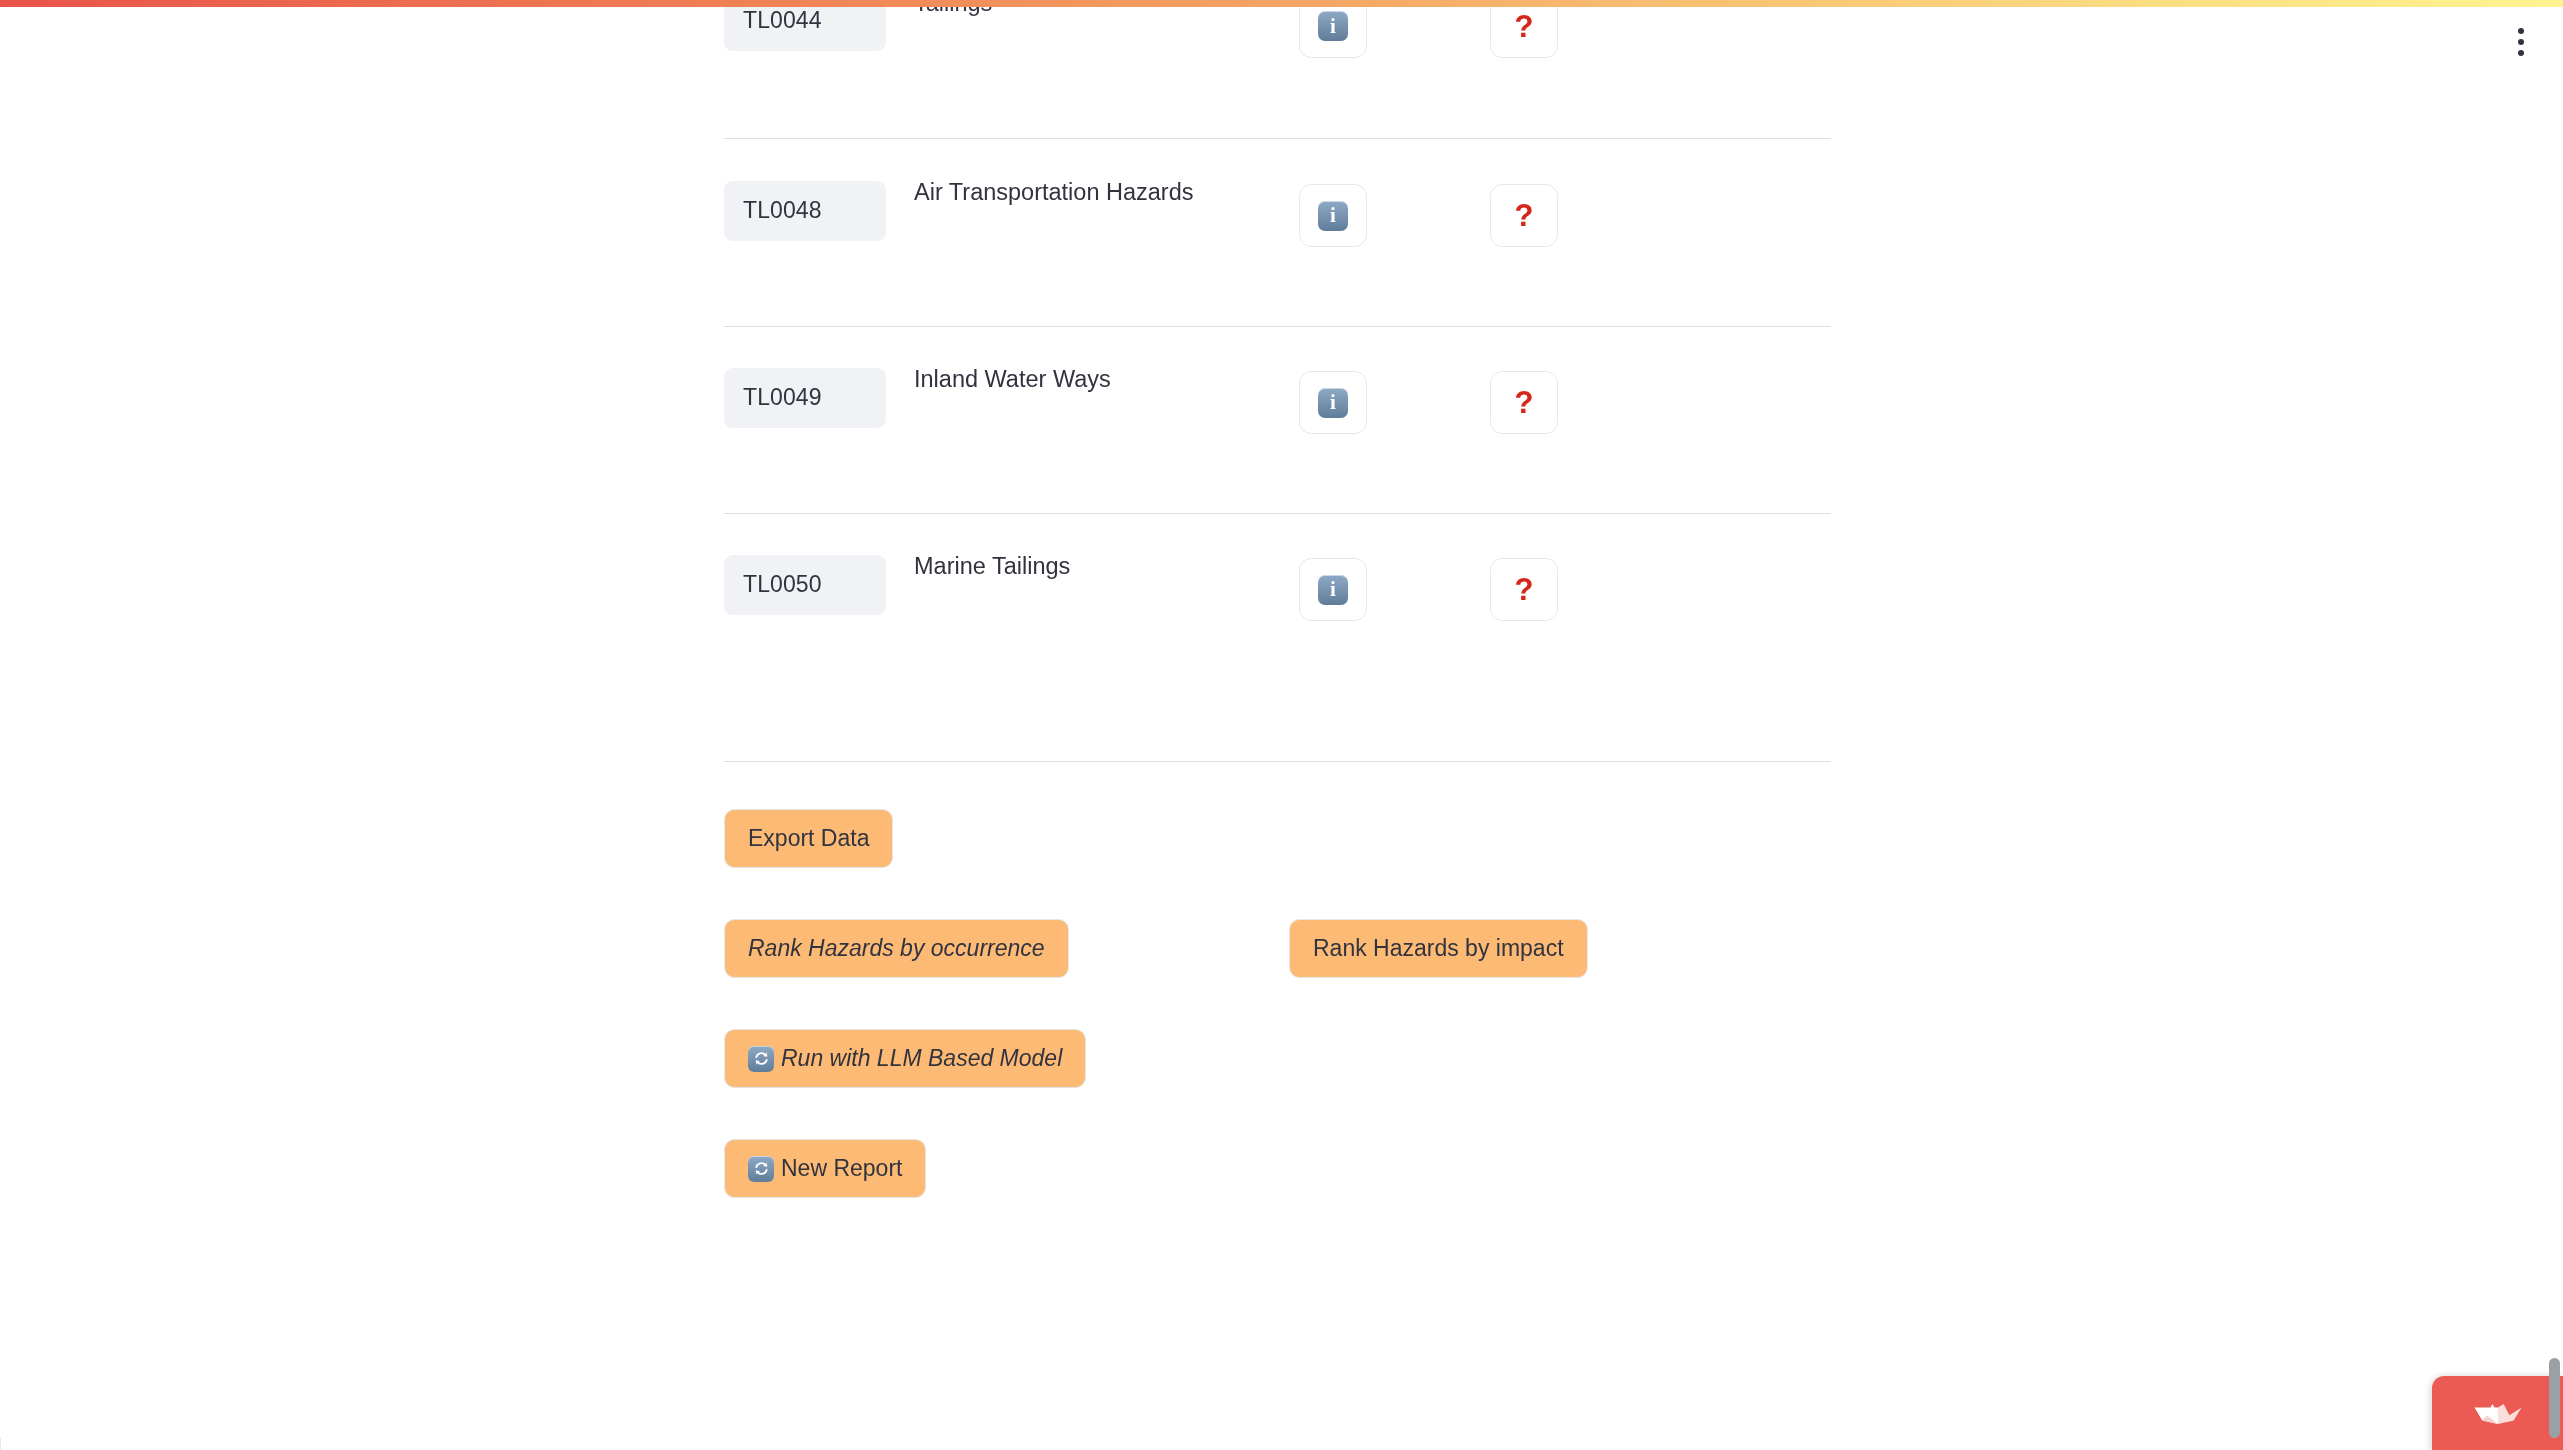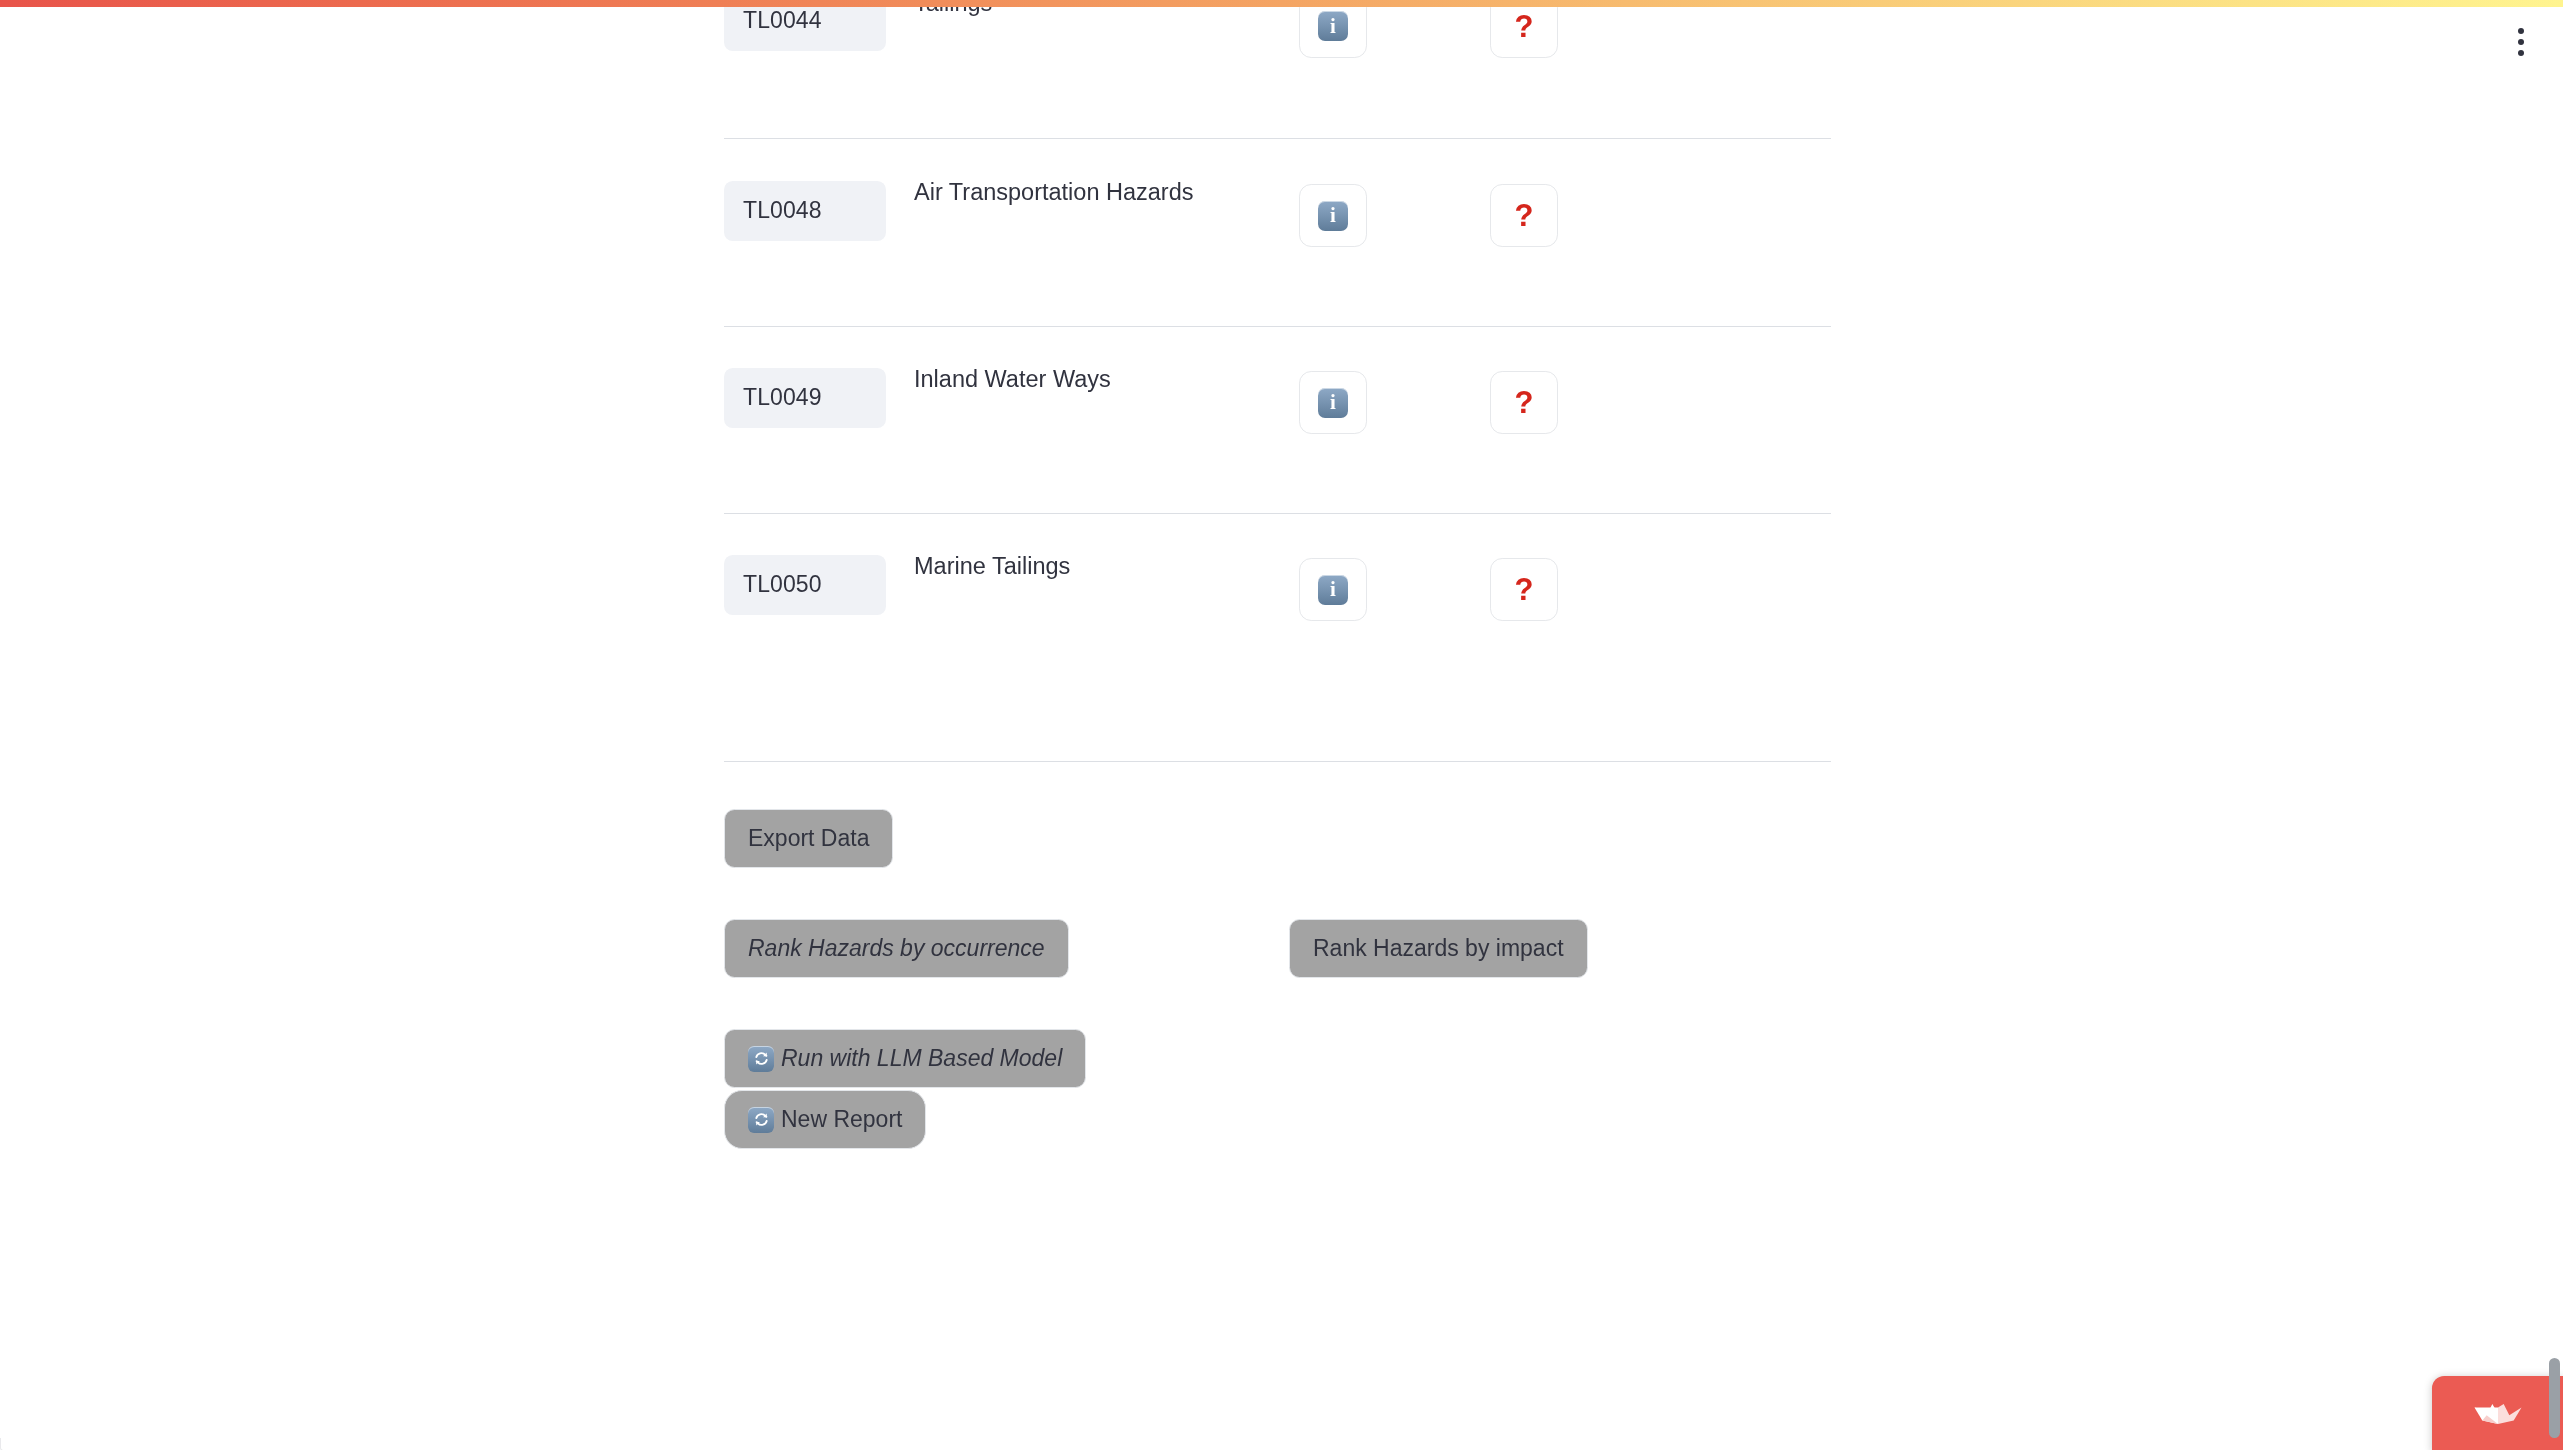--- a/index.html
+++ b/index.html
@@ -154,21 +154,21 @@
     left: 0;
     width: 1107px;
     height: 0.9px;
     background: #dcdfe4;
   }
 
   
   .action-btn {
     position: absolute;
     box-sizing: border-box;
-    background: #a3a3a3;
+    background: #fdba74;
     border: 0.9px solid #e3e6ea;
     border-radius: 10.5px;
     color: #31333f;
     font-family: "Liberation Sans", "DejaVu Sans", sans-serif;
     font-size: 23px;
     line-height: 1;
     padding: 0 23px;
     height: 59px;
     display: inline-flex;
     align-items: center;
@@ -314,21 +314,21 @@
         <svg width="19" height="19" viewBox="0 0 24 24" aria-hidden="true">
           <path d="M5.5 10.2A6.6 6.6 0 0 1 16.6 7.2l1.5 1.4" fill="none" stroke="#ffffff" stroke-width="2.4" stroke-linecap="round"></path>
           <path d="M18.5 13.8A6.6 6.6 0 0 1 7.4 16.8L5.9 15.4" fill="none" stroke="#ffffff" stroke-width="2.4" stroke-linecap="round"></path>
           <path d="M18.6 4.4v4.6h-4.6z" fill="#ffffff"></path>
           <path d="M5.4 19.6V15h4.6z" fill="#ffffff"></path>
         </svg>
       </span>
       <span>Run with LLM Based Model</span>
     </button>
 
-    <button class="action-btn" style="left:0;top:1090px;border-radius:18px;">
+    <button class="action-btn" style="left:0;top:1139px;">
       <span class="btn-icon-refresh">
         <svg width="19" height="19" viewBox="0 0 24 24" aria-hidden="true">
           <path d="M5.5 10.2A6.6 6.6 0 0 1 16.6 7.2l1.5 1.4" fill="none" stroke="#ffffff" stroke-width="2.4" stroke-linecap="round"></path>
           <path d="M18.5 13.8A6.6 6.6 0 0 1 7.4 16.8L5.9 15.4" fill="none" stroke="#ffffff" stroke-width="2.4" stroke-linecap="round"></path>
           <path d="M18.6 4.4v4.6h-4.6z" fill="#ffffff"></path>
           <path d="M5.4 19.6V15h4.6z" fill="#ffffff"></path>
         </svg>
       </span>
       <span>New Report</span>
     </button>

